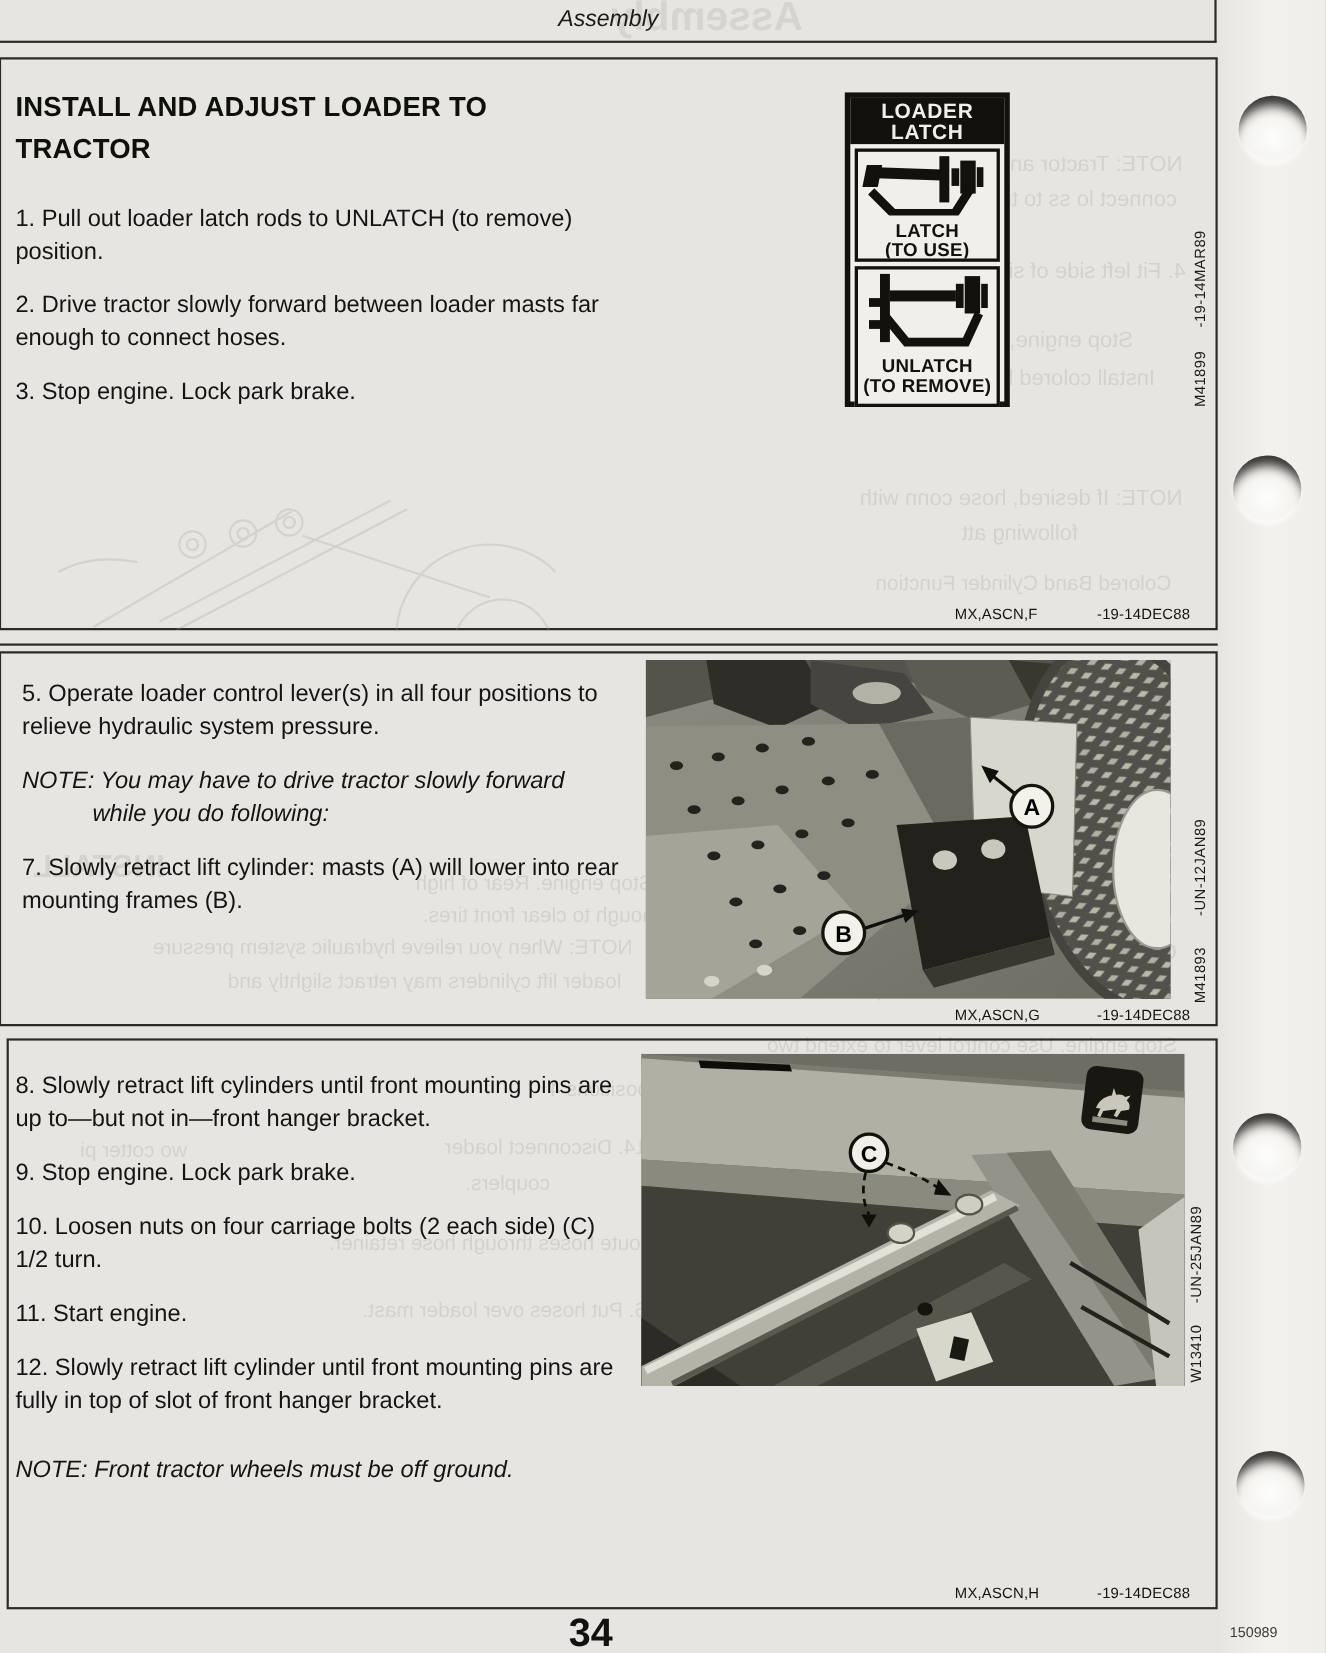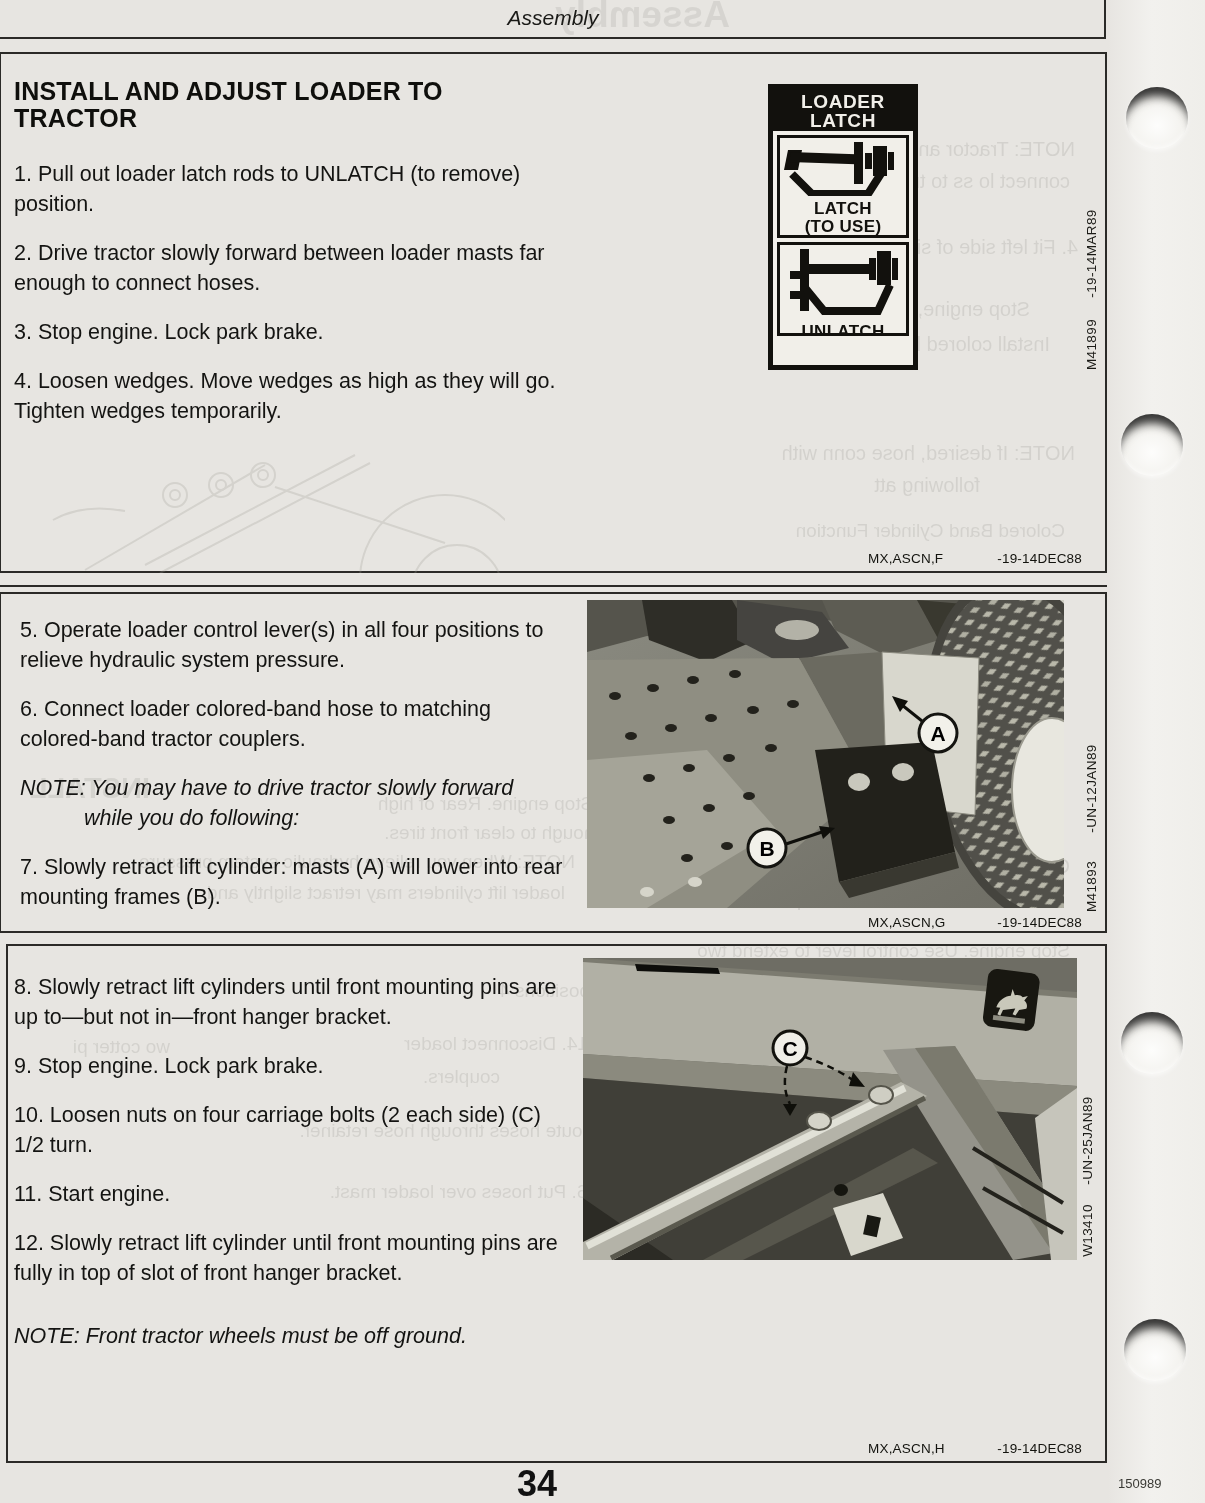--- a/index.html
+++ b/index.html
@@ -21,21 +21,21 @@
   .hline { position:absolute; background:#2b2a27; height:2px; }
   
   .header-title {
     position:absolute; left:0; top:6px; width:1106px; text-align:center;
     font-style: italic; font-size:21px; color:#1a1a17;
   }
   
   .textcol { position:absolute; font-size:21.5px; line-height:30px; color:#141412; }
   .textcol p { margin:0 0 19px 0; }
   .title {
-    font-size:25px; line-height:27px; font-weight:bold; letter-spacing:0.2px;
+    font-size:25px; line-height:39px; font-weight:bold; letter-spacing:0.2px;
     margin:0 0 27px 0 !important; color:#0f0f0c;
   }
   .note { font-style: italic; }
   .hang { padding-left:64px; text-indent:-64px; }
   
   .caption {
     position:absolute; left:868px; width:214px; display:flex; justify-content:space-between;
     font-size:13.5px; color:#13130e; letter-spacing:0.2px;
   }
   .vlabel {
@@ -119,21 +119,20 @@
   <div style="position:absolute; left:1104px; top:0; width:2px; height:38px; background:#2b2a27;"></div>
 
   <div class="box" style="left:0; top:52px; width:1107px; height:521px; border-left-width:1px;"></div>
   <div class="hline" style="left:0; top:585px; width:1107px;"></div>
 
   <div class="textcol" style="left:14px; top:78px; width:548px;">
     <p class="title">INSTALL AND ADJUST LOADER TO TRACTOR</p>
     <p>1. Pull out loader latch rods to UNLATCH (to remove) position.</p>
     <p>2. Drive tractor slowly forward between loader masts far enough to connect hoses.</p>
     <p>3. Stop engine. Lock park brake.</p>
-    <p>4. Loosen wedges. Move wedges as high as they will go. Tighten wedges temporarily.</p>
   </div>
 
   <svg style="position:absolute; left:25px; top:425px; opacity:0.45;" width="480" height="148" viewBox="0 0 480 148">
     <g stroke="#9a9990" stroke-width="2" fill="none" opacity="0.55">
       <circle cx="150" cy="70" r="12"></circle>
         <circle cx="150" cy="70" r="5"></circle>
       <circle cx="196" cy="60" r="12"></circle>
         <circle cx="196" cy="60" r="5"></circle>
       <circle cx="238" cy="50" r="12"></circle>
         <circle cx="238" cy="50" r="5"></circle>
@@ -160,21 +159,21 @@
           <rect x="72" y="2" width="9" height="42"></rect>
           <rect x="83" y="13" width="7" height="16"></rect>
           <rect x="91" y="6" width="14" height="30"></rect>
           <rect x="106" y="12" width="6" height="18"></rect>
         </g>
         <path d="M10,34 L30,54 L86,54 L100,32" stroke="#12110d" stroke-width="8" fill="none"></path>
       </svg>
       <div class="sign-label">LATCH</div>
       <div class="sign-label">(TO USE)</div>
     </div>
-    <div class="sign-panel" style="height:94px;">
+    <div class="sign-panel" style="height:128px;">
       <svg width="122" height="72" viewBox="0 0 122 72" style="margin-top:2px;">
         <g fill="#12110d">
           <rect x="8" y="24" width="10" height="8"></rect>
           <rect x="8" y="44" width="10" height="8"></rect>
           <rect x="18" y="2" width="9" height="62"></rect>
           <rect x="27" y="17" width="60" height="10"></rect>
           <rect x="87" y="11" width="7" height="22"></rect>
           <rect x="95" y="4" width="14" height="34"></rect>
           <rect x="110" y="11" width="6" height="22"></rect>
         </g>
@@ -190,21 +189,20 @@
 
   <div class="caption" style="top:551px;">
     <span>MX,ASCN,F</span>
     <span>-19-14DEC88</span>
   </div>
 
   <div class="box" style="left:0; top:592px; width:1107px; height:341px; border-left-width:1px;"></div>
 
   <div class="textcol" style="left:20px; top:615px; width:548px;">
     <p>5. Operate loader control lever(s) in all four positions to relieve hydraulic system pressure.</p>
-    <p>6. Connect loader colored-band hose to matching colored-band tractor couplers.</p>
     <p class="note hang">NOTE: You may have to drive tractor slowly forward while you do following:</p>
     <p>7. Slowly retract lift cylinder: masts (A) will lower into rear mounting frames (B).</p>
   </div>
 
   <div class="photo" style="left:587px; top:600px; width:477px; height:308px;">
     <svg width="477" height="308" viewBox="0 0 477 308">
       <defs>
         <clipPath id="clip1">
             <rect x="0" y="0" width="477" height="308"></rect>
           </clipPath>

